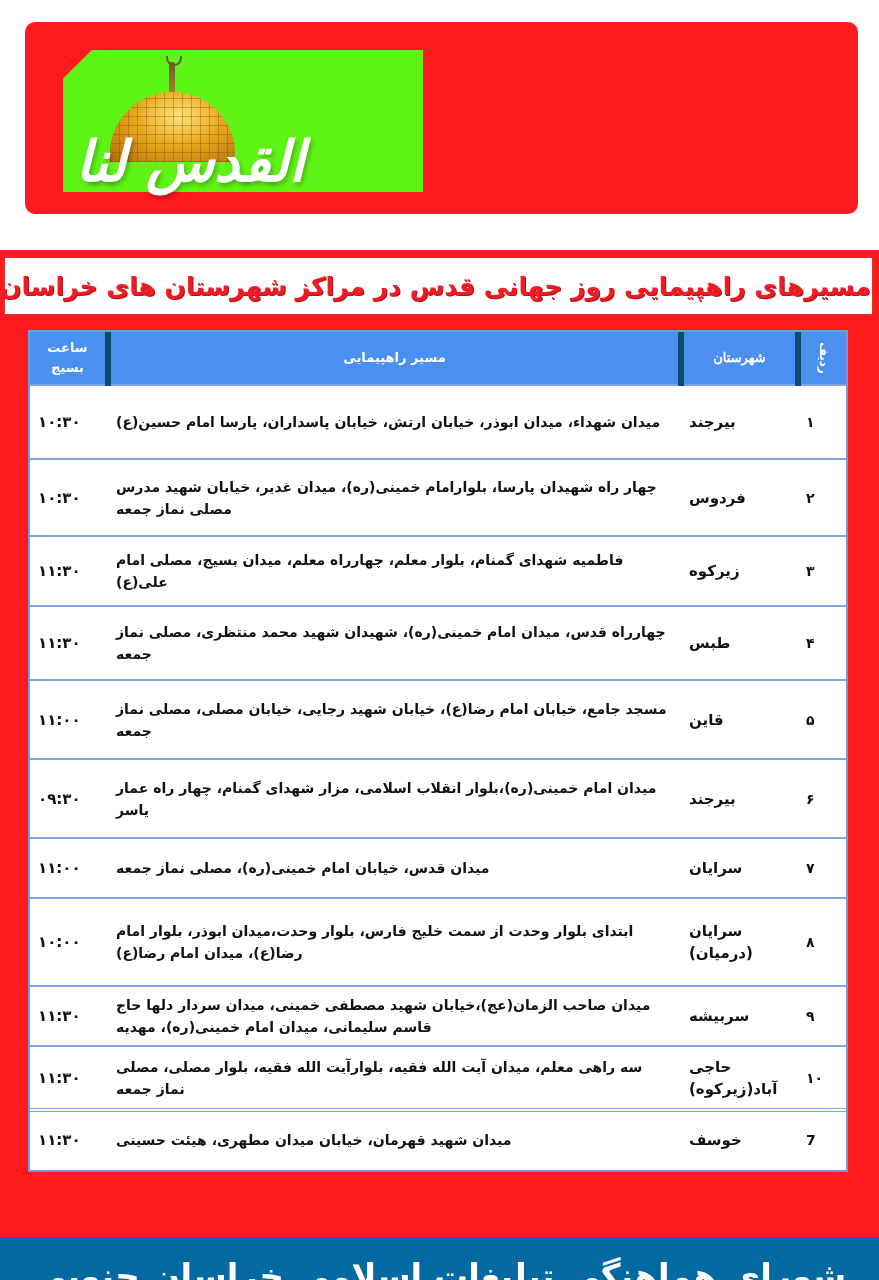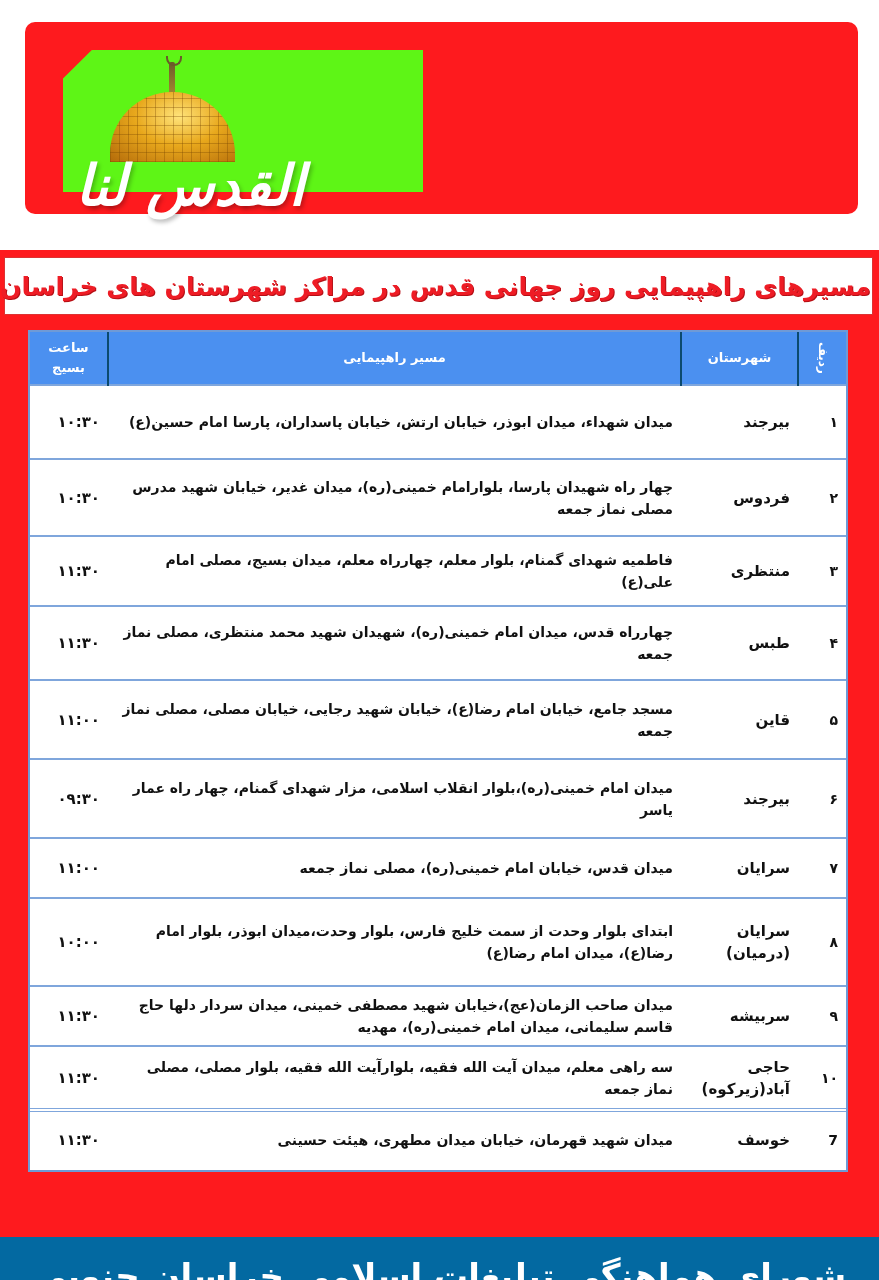--- a/index.html
+++ b/index.html
@@ -44,21 +44,20 @@
     font-family: "DejaVu Serif", serif; font-weight: bold; font-style: italic;
     font-size: 92px; letter-spacing: -2px;
     text-shadow: 2px 3px 4px rgba(0,0,0,.25);
   }
   .banner-sub {
     position: absolute; left: 60px; top: 128px; width: 260px; height: 90px;
     direction: rtl; color: #ffffff; text-align: center;
     font-family: "DejaVu Serif", serif; font-weight: bold; font-style: italic;
     font-size: 56px;
     text-shadow: 2px 3px 4px rgba(0,0,0,.25);
-    margin-top: 24px;
   }
 
   
   .frame {
     position: absolute; left: 0; top: 250px; width: 879px; height: 1030px;
     background: #fe1a1e;
   }
   .headline-box {
     position: absolute; left: 4px; top: 7px; width: 869px; height: 58px;
     background: #ffffff; border: 1px solid #d33;
@@ -73,30 +72,30 @@
 
   
   .table-wrap {
     position: absolute; left: 28px; top: 80px; width: 820px; height: 842px;
     background: #ffffff; border: 2px solid #6f9ad6;
   }
   table { width: 100%; border-collapse: collapse; direction: rtl; table-layout: fixed; }
   thead tr { background: #4b90f0; height: 53px; }
   th {
     color: #ffffff; font-weight: bold; font-size: 13px; text-align: center;
-    border-left: 2px solid #0c4a6e; line-height: 20px;
+    border-left: 6px solid #0c4a6e; line-height: 20px;
   }
   th:last-child { border-left: none; }
   th.col-idx { width: 48px; }
-  th.col-city { width: 117px; }
+  th.col-city { width: 117px; font-family: Liberation Serif, serif; }
   th.col-time { width: 78px; text-align: center; }
   th .vert { display: inline-block; transform: rotate(90deg); font-size: 12px; }
   tbody tr { border-top: 2px solid #7fa6dc; }
   tbody td {
-    text-align: right; color: #111; font-weight: bold; font-size: 14px;
+    text-align: left; color: #111; font-weight: bold; font-size: 14px;
     line-height: 22px; padding: 0 8px;
   }
   td.idx { font-size: 14px; }
   td.city { font-size: 15px; }
   td.route { font-size: 14px; }
   td.time { font-size: 15px; direction: ltr; letter-spacing: 1px; }
   tr.r1 { height: 74px; } tr.r2 { height: 77px; } tr.r3 { height: 70px; }
   tr.r4 { height: 74px; } tr.r5 { height: 79px; } tr.r6 { height: 79px; }
   tr.r7 { height: 60px; } tr.r8 { height: 88px; } tr.r9 { height: 60px; }
   tr.r10 { height: 64px; } tr.r11 { height: 58px; }
@@ -152,21 +151,21 @@
           <td class="time">۱۰:۳۰</td>
         </tr>
         <tr class="r2">
           <td class="idx">۲</td>
           <td class="city">فردوس</td>
           <td class="route">چهار راه شهیدان پارسا، بلوارامام خمینی(ره)، میدان غدیر، خیابان شهید مدرس مصلی نماز جمعه</td>
           <td class="time">۱۰:۳۰</td>
         </tr>
         <tr class="r3">
           <td class="idx">۳</td>
-          <td class="city">منتظری</td>
+          <td class="city">زیرکوه</td>
           <td class="route">فاطمیه شهدای گمنام، بلوار معلم، چهارراه معلم، میدان بسیج، مصلی امام علی(ع)</td>
           <td class="time">۱۱:۳۰</td>
         </tr>
         <tr class="r4">
           <td class="idx">۴</td>
           <td class="city">طبس</td>
           <td class="route">چهارراه قدس، میدان امام خمینی(ره)، شهیدان شهید محمد منتظری، مصلی نماز جمعه</td>
           <td class="time">۱۱:۳۰</td>
         </tr>
         <tr class="r5">

